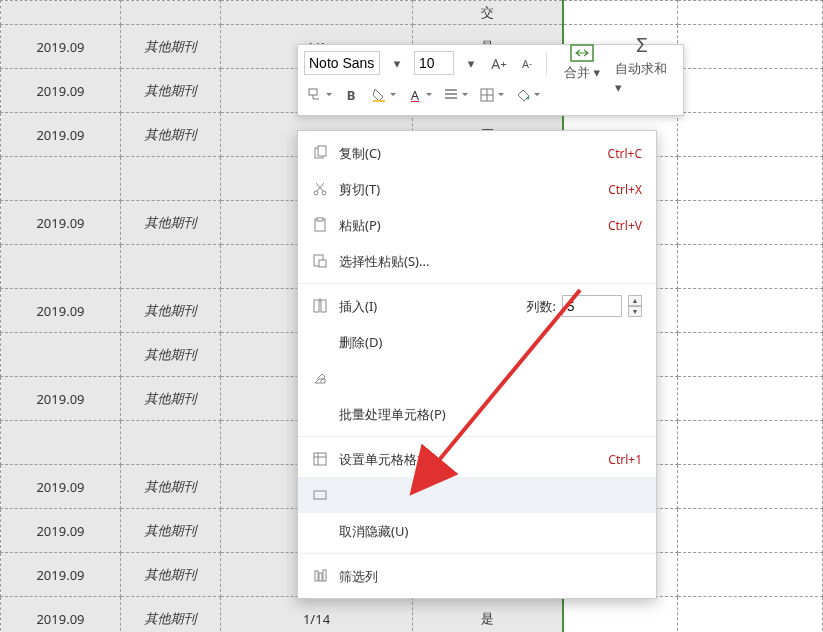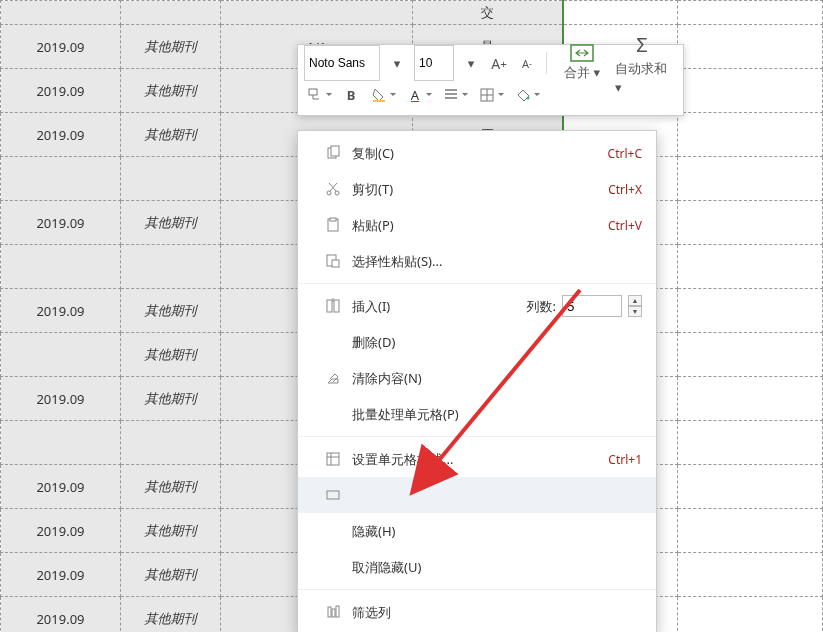--- a/index.html
+++ b/index.html
@@ -13,33 +13,33 @@
   .sheet .col-c { width: 192px; }
   .sheet .col-d { width: 150px; }
   .sheet .col-e { width: 115px; background: #fff; }
   .sheet .col-f { width: 145px; background: #fff; }
   .sheet tr:first-child td { height: 24px; }
   .thick-divider { border-right: 2px solid #4a8d3c !important; }
 
   
   .mini-toolbar { position: absolute; left: 297px; top: 44px; width: 387px; height: 72px; background: #fff; border: 1px solid #ccc; box-shadow: 0 2px 8px rgba(0,0,0,0.2); padding: 4px 6px; display: flex; flex-direction: column; gap: 4px; }
   .tb-row { display: flex; align-items: center; gap: 6px; height: 28px; }
-  .tb-input { border: 1px solid #ccc; height: 36px; padding: 0 4px; font-size: 12px; }
+  .tb-input { border: 1px solid #ccc; height: 24px; padding: 0 4px; font-size: 14px; }
   .tb-fontname { width: 76px; }
   .tb-fontsize { width: 40px; }
   .tb-btn { display: inline-flex; align-items: center; justify-content: center; width: 22px; height: 22px; color: #555; cursor: default; position: relative; }
   .tb-btn.dd::after { content: ""; position: absolute; right: -6px; top: 9px; border: 3px solid transparent; border-top-color: #777; }
   .tb-btn.dd { margin-right: 8px; }
   .tb-sep { width: 1px; height: 22px; background: #ddd; margin: 0 2px; }
   .tb-group { display: flex; flex-direction: column; align-items: center; justify-content: center; width: 54px; }
   .tb-group-label { font-size: 13px; color: #555; margin-top: 1px; }
 
   
   .ctx { position: absolute; left: 297px; top: 130px; width: 360px; background: #fff; border: 1px solid #ccc; box-shadow: 0 4px 14px rgba(0,0,0,0.25); padding: 4px 0; }
-  .ctx-item { display: flex; align-items: center; height: 36px; padding: 0 14px 0 22px; color: #333; }
+  .ctx-item { display: flex; align-items: center; height: 36px; padding: 0 14px 0 9px; color: #333; }
   .ctx-item.highlight { background: #eef2f7; }
   .ctx-icon { width: 26px; display: flex; align-items: center; justify-content: center; color: #888; }
   .ctx-label { flex: 1; font-size: 13px; padding-left: 6px; }
   .ctx-shortcut { color: #b91c1c; font-size: 12px; }
   .ctx-sep { height: 1px; background: #eee; margin: 4px 0; }
   .ctx-insert-right { display: flex; align-items: center; gap: 6px; margin-left: 46px; }
   .ctx-insert-right input { width: 60px; height: 22px; border: 1px solid #bbb; padding: 0 4px; }
   .spinner { display: flex; flex-direction: column; }
   .spinner span { width: 14px; height: 11px; border: 1px solid #bbb; background: #f5f5f5; font-size: 7px; line-height: 9px; text-align: center; color: #555; }
 
@@ -298,21 +298,20 @@
     <span class="ctx-icon"></span>
     <span class="ctx-label">删除(D)</span>
   </div>
   <div class="ctx-item">
     <span class="ctx-icon">
         <svg width="16" height="16" viewBox="0 0 16 16">
           <path d="M3 13l4-4 6 0 0 4z" fill="none" stroke="#888"></path>
           <path d="M5 9l5-5 3 3-5 5" fill="none" stroke="#888"></path>
         </svg>
       </span>
-    <span class="ctx-label">清除内容(N)</span>
   </div>
   <div class="ctx-item">
     <span class="ctx-icon"></span>
     <span class="ctx-label">批量处理单元格(P)</span>
   </div>
   <div class="ctx-sep"></div>
   <div class="ctx-item">
     <span class="ctx-icon">
         <svg width="16" height="16" viewBox="0 0 16 16">
           <rect x="2" y="2" width="12" height="12" fill="none" stroke="#888"></rect>
@@ -321,24 +320,20 @@
       </span>
     <span class="ctx-label"><span>设置单元格格式</span>...</span>
     <span class="ctx-shortcut">Ctrl+1</span>
   </div>
   <div class="ctx-item highlight">
     <span class="ctx-icon">
         <svg width="16" height="16" viewBox="0 0 16 16">
           <rect x="2" y="4" width="12" height="8" fill="none" stroke="#888"></rect>
         </svg>
       </span>
-  </div>
-  <div class="ctx-item">
-    <span class="ctx-icon"></span>
-    <span class="ctx-label">隐藏(H)</span>
   </div>
   <div class="ctx-item">
     <span class="ctx-icon"></span>
     <span class="ctx-label">取消隐藏(U)</span>
   </div>
   <div class="ctx-sep"></div>
   <div class="ctx-item">
     <span class="ctx-icon">
         <svg width="16" height="16" viewBox="0 0 16 16">
           <rect x="3" y="3" width="3" height="10" fill="none" stroke="#888"></rect>

